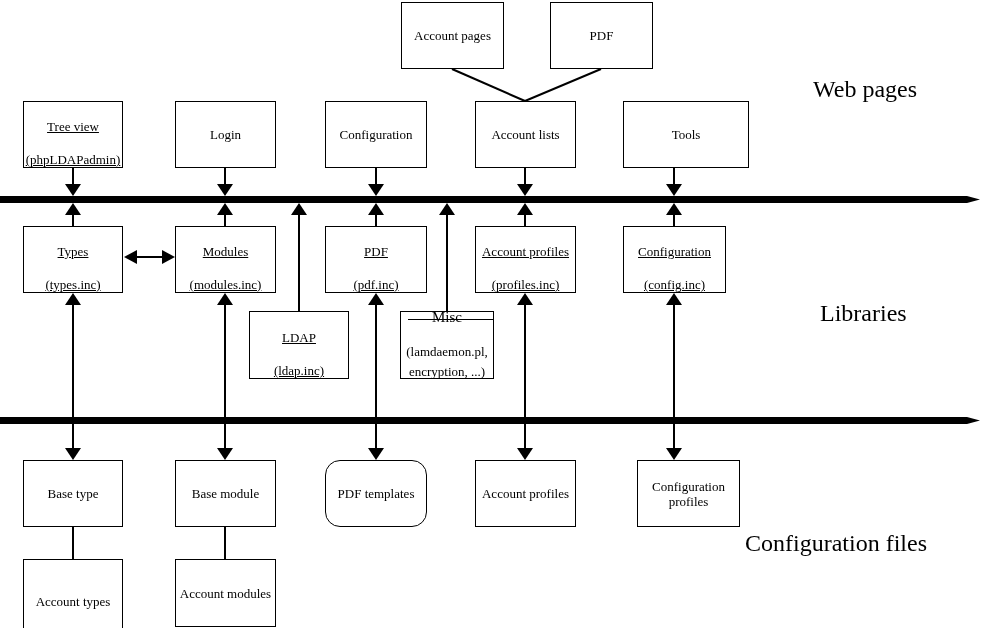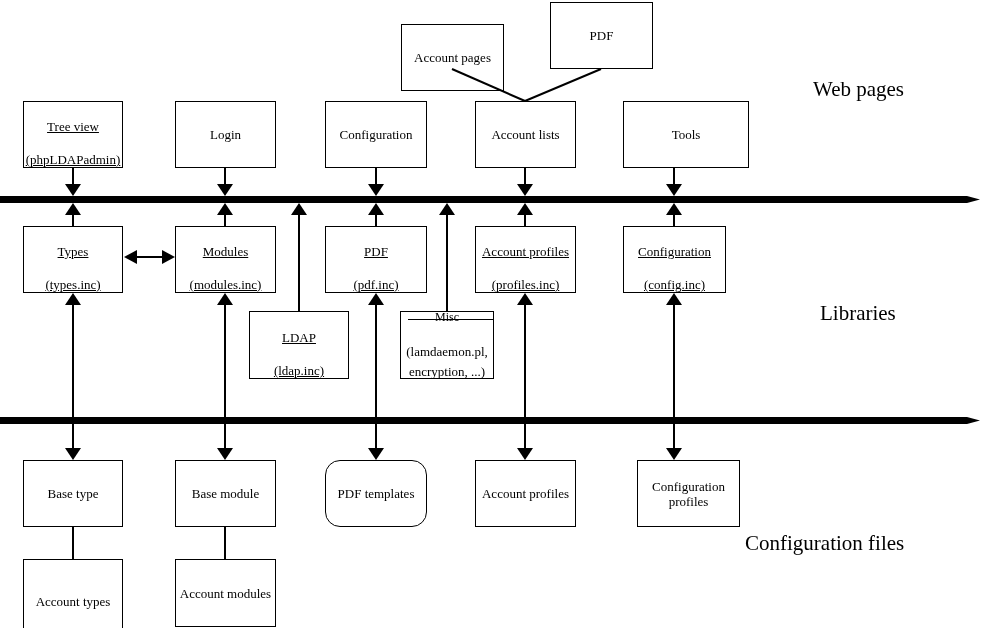--- a/index.html
+++ b/index.html
@@ -15,33 +15,33 @@
   .bar{position:absolute;left:0;width:980px;height:7px;background:#000;
        clip-path:polygon(0 0,967px 0,980px 3.5px,967px 7px,0 7px);}
   .vline{position:absolute;width:2px;background:#000;}
   .hline{position:absolute;height:2px;background:#000;}
   .thin{height:1px;}
   .arr{position:absolute;width:0;height:0;border-style:solid;}
   .arr.down{border-width:12px 8px 0 8px;border-color:#000 transparent transparent transparent;}
   .arr.up{border-width:0 8px 12px 8px;border-color:transparent transparent #000 transparent;}
   .arr.left{border-width:7px 13px 7px 0;border-color:transparent #000 transparent transparent;}
   .arr.right{border-width:7px 0 7px 13px;border-color:transparent transparent transparent #000;}
-  .layer-label{position:absolute;font-size:21px;line-height:31px;white-space:nowrap;}
+  .layer-label{position:absolute;font-size:24px;line-height:31px;white-space:nowrap;}
   .misc{justify-content:flex-start;padding-top:0;height:68px;}
-  .misc .m1{font-size:12px;line-height:9px;margin-top:1px;}
+  .misc .m1{font-size:15px;line-height:9px;margin-top:1px;}
   .misc .m2{line-height:14px;margin-top:23px;white-space:nowrap;text-align:center;}
   .misc .m3{line-height:14px;margin-top:6px;white-space:nowrap;}
   svg.diag{position:absolute;left:0;top:0;}
 </style>
 </head>
 <body>
 
 <div id="canvas">
 
-  <div class="node" style="left:401px;top:2px;width:103px;margin-top:22px;">
+  <div class="node" style="left:401px;top:2px;width:103px;">
     <span>Account pages</span>
   </div>
   <div class="node" style="left:550px;top:2px;width:103px;">
     <span>PDF</span>
   </div>
 
   <svg class="diag" width="988" height="628">
     <line x1="452" y1="69" x2="525" y2="101" stroke="#000" stroke-width="2"></line>
     <line x1="601" y1="69" x2="525" y2="101" stroke="#000" stroke-width="2"></line>
   </svg>

